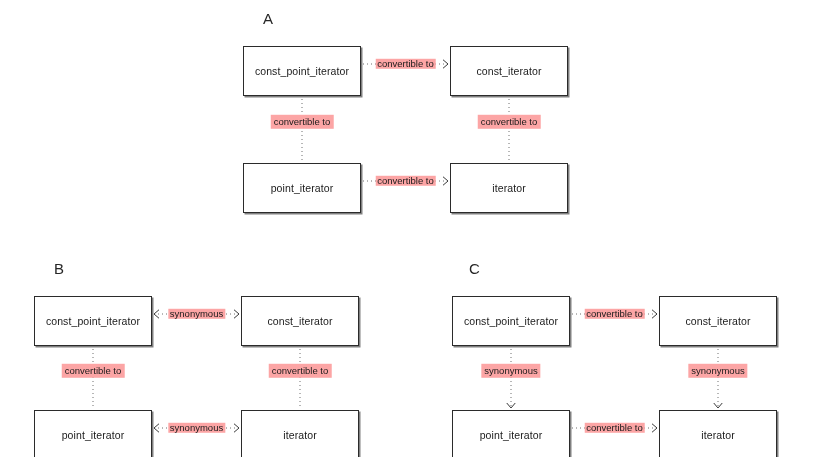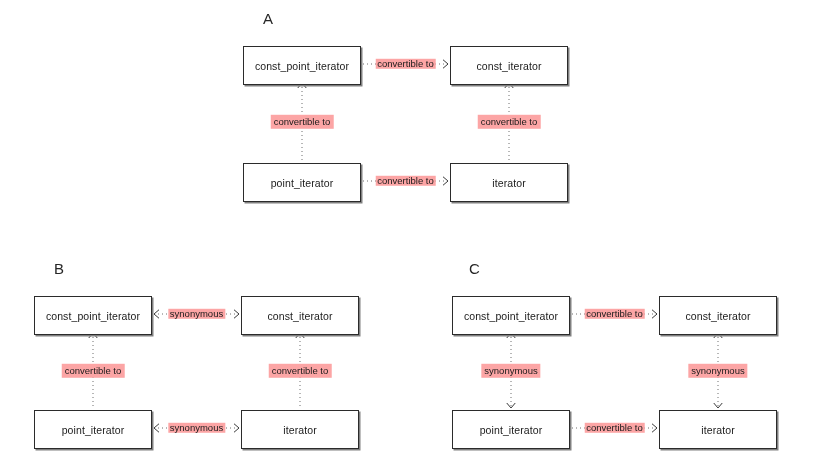--- a/index.html
+++ b/index.html
@@ -25,21 +25,21 @@
     position: absolute;
     font-size: 15px;
     color: #262626;
     line-height: 1;
     letter-spacing: 0.2px;
   }
   .node {
     position: absolute;
     box-sizing: border-box;
     width: 118px;
-    height: 39px;
+    height: 50px;
     border: 1px solid #2b2b2b;
     background: #ffffff;
     box-shadow: 1.5px 1.5px 0 0 #808080;
     display: flex;
     align-items: center;
     justify-content: center;
     z-index: 3;
   }
   .node span {
     font-size: 10.5px;

